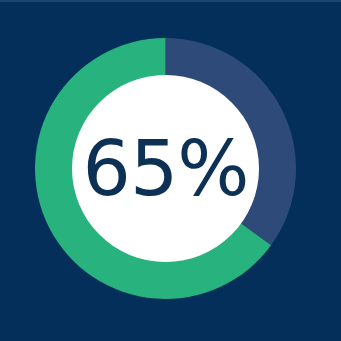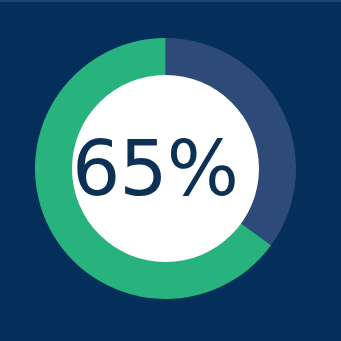--- a/index.html
+++ b/index.html
@@ -53,20 +53,21 @@
   }
 
   .value-wrap {
     position: absolute;
     left: 37px;
     top: 37px;
     width: 187px;
     height: 187px;
     display: flex;
     align-items: center;
+    justify-content: center;
   }
 
   .value-text {
     font-family: "DejaVu Sans", "Liberation Sans", sans-serif;
     font-size: 76px;
     font-weight: 400;
     letter-spacing: -1px;
     color: #0d3055;
     line-height: 1;
     white-space: nowrap;

